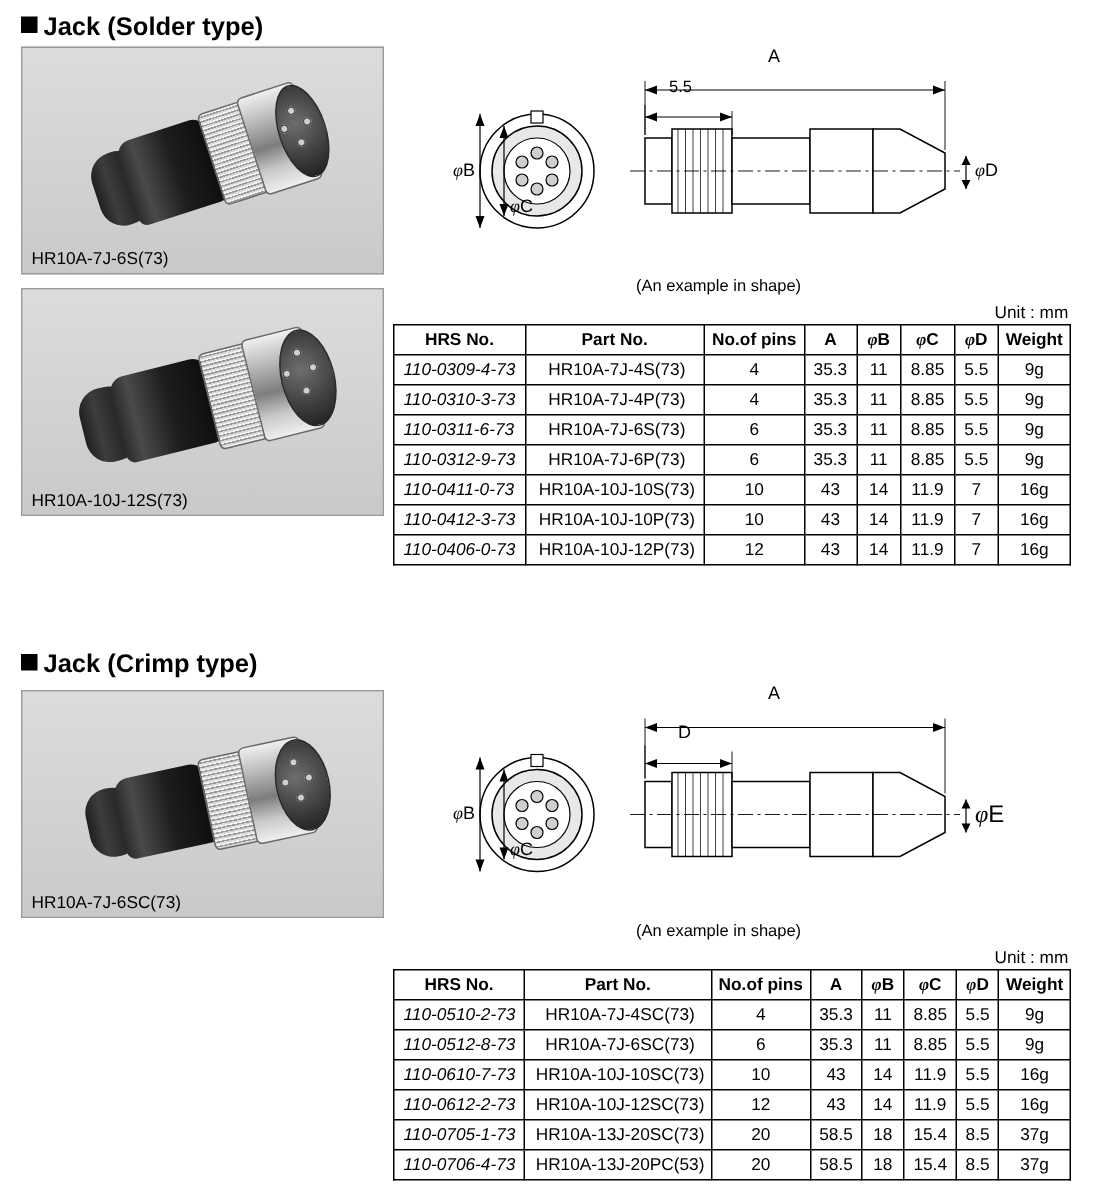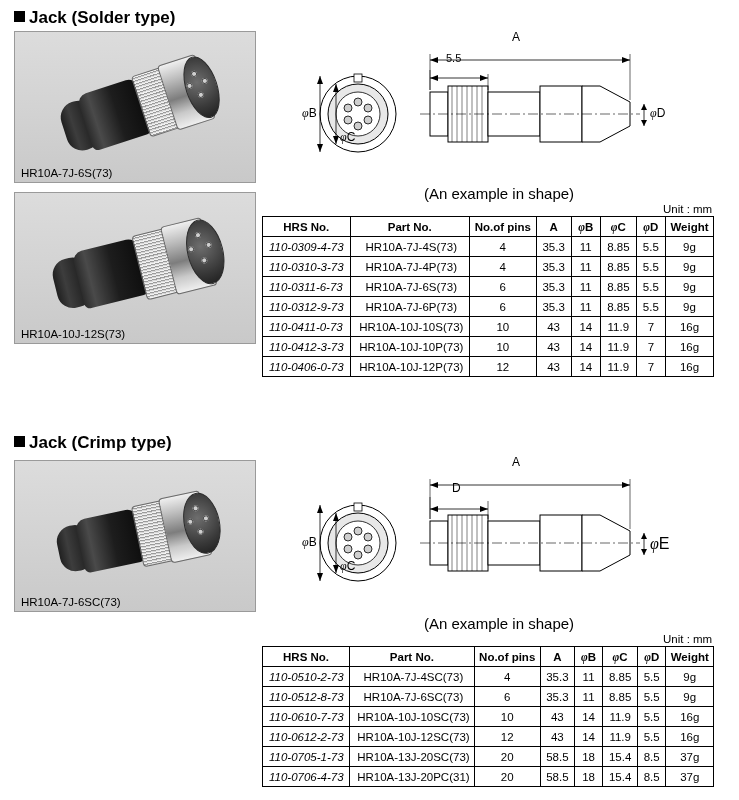--- a/index.html
+++ b/index.html
@@ -108,21 +108,21 @@
     box-shadow: 0 0 0 1px #4a4a4a inset;
   }
 
   
   .drawing {
     position: absolute;
   }
   .drawing svg { display: block; }
   .example-note {
     position: absolute;
-    font-size: 15px;
+    font-size: 11px;
     text-align: right;
     white-space: nowrap;
   }
 
   .unit-note {
     position: absolute;
     font-size: 11.5px;
     white-space: nowrap;
   }
 
@@ -497,21 +497,21 @@
         <td class="partno">HR10A-13J-20SC(73)</td>
         <td>20</td>
         <td>58.5</td>
         <td>18</td>
         <td>15.4</td>
         <td>8.5</td>
         <td>37g</td>
       </tr>
       <tr>
         <td class="hrs">110-0706-4-73</td>
-        <td class="partno">HR10A-13J-20PC(31)</td>
+        <td class="partno">HR10A-13J-20PC(53)</td>
         <td>20</td>
         <td>58.5</td>
         <td>18</td>
         <td>15.4</td>
         <td>8.5</td>
         <td>37g</td>
       </tr>
     </tbody>
   </table>
 </div>

